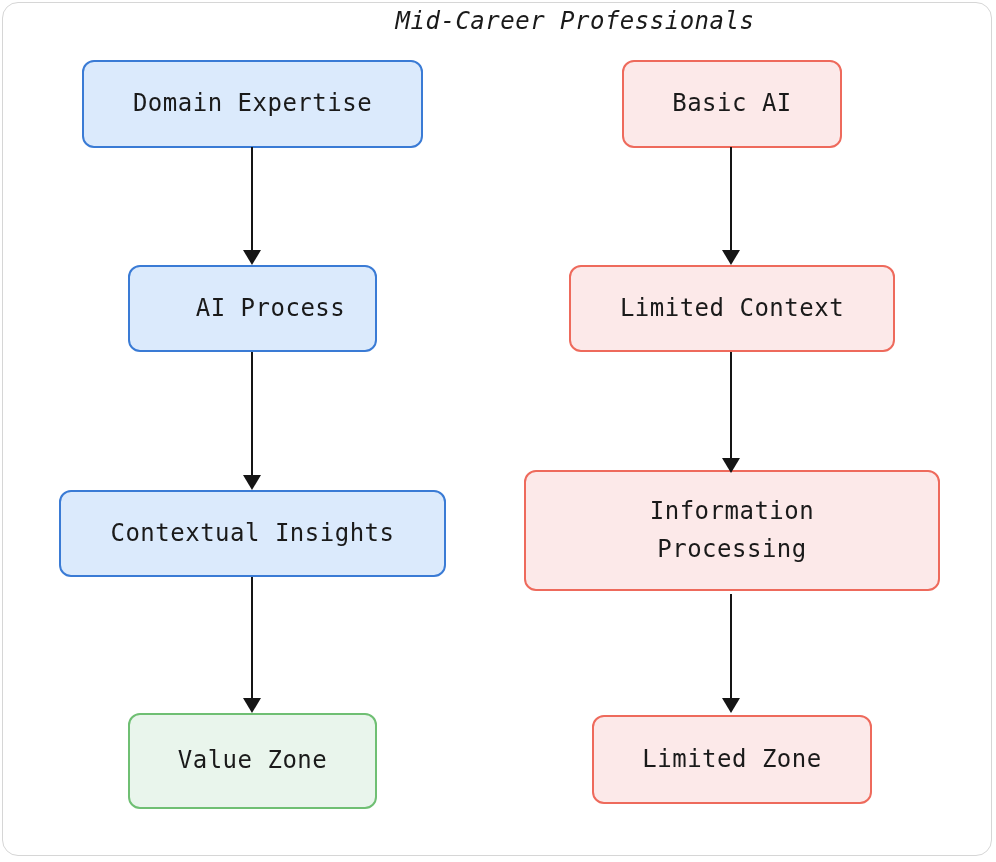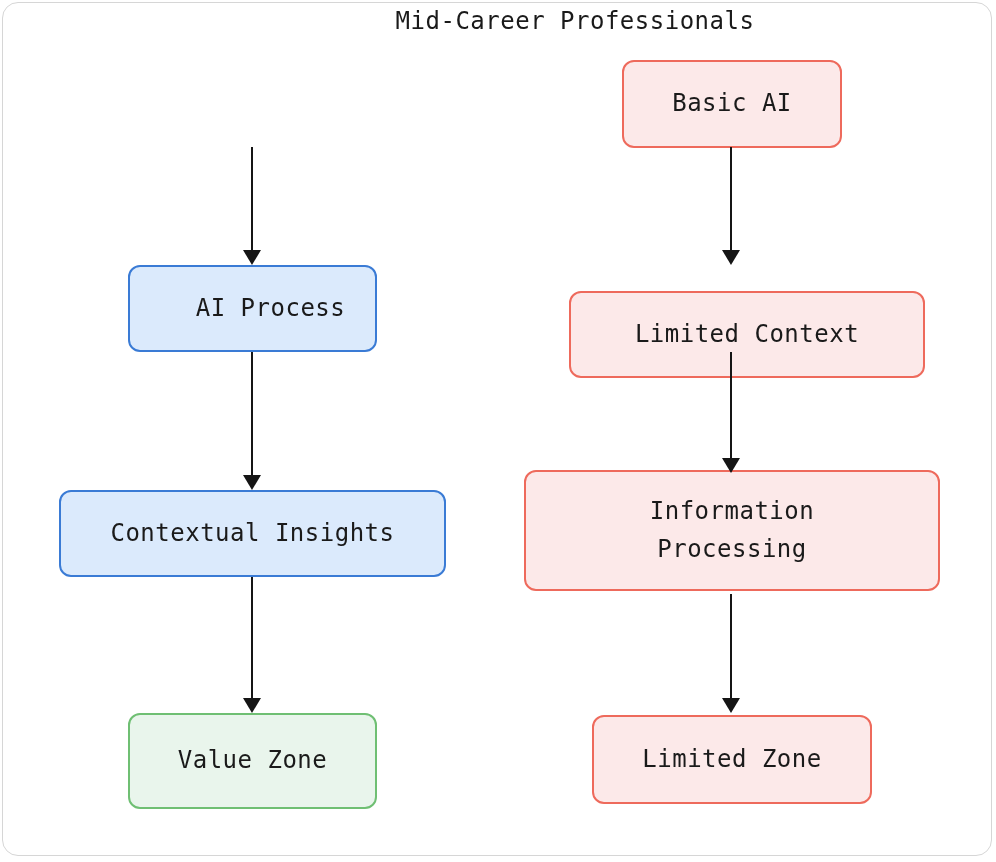--- a/index.html
+++ b/index.html
@@ -43,40 +43,43 @@
     border-top: 15px solid #151515;
   }
 </style>
 </head>
 <body>
 
 <div class="canvas">
 
   <div class="frame"></div>
 
-  <div class="diagram-title" style="left:575px; top:7px;">Mid-Career Professionals</div>
+  <div class="diagram-title" style="left:575px; top:7px;font-style:italic;">Mid-Career Professionals</div>
 
+  <div class="node blue" style="left:82px; top:60px; width:341px; height:88px;">
+    <span class="node-label">Domain Expertise</span>
+  </div>
 
   <div class="node blue" style="left:128px; top:265px; width:249px; height:87px;padding-left:36px;">
     <span class="node-label">AI Process</span>
   </div>
 
   <div class="node blue" style="left:59px; top:490px; width:387px; height:87px;">
     <span class="node-label">Contextual Insights</span>
   </div>
 
   <div class="node green" style="left:128px; top:713px; width:249px; height:96px;">
     <span class="node-label">Value Zone</span>
   </div>
 
   <div class="node red" style="left:622px; top:60px; width:220px; height:88px;">
     <span class="node-label">Basic AI</span>
   </div>
 
-  <div class="node red" style="left:569px; top:265px; width:356px; height:87px;margin-top:26px;">
+  <div class="node red" style="left:569px; top:265px; width:326px; height:87px;">
     <span class="node-label">Limited Context</span>
   </div>
 
   <div class="node red" style="left:524px; top:470px; width:416px; height:121px;">
     <span class="node-label">Information
 Processing</span>
   </div>
 
   <div class="node red" style="left:592px; top:715px; width:280px; height:89px;">
     <span class="node-label">Limited Zone</span>

